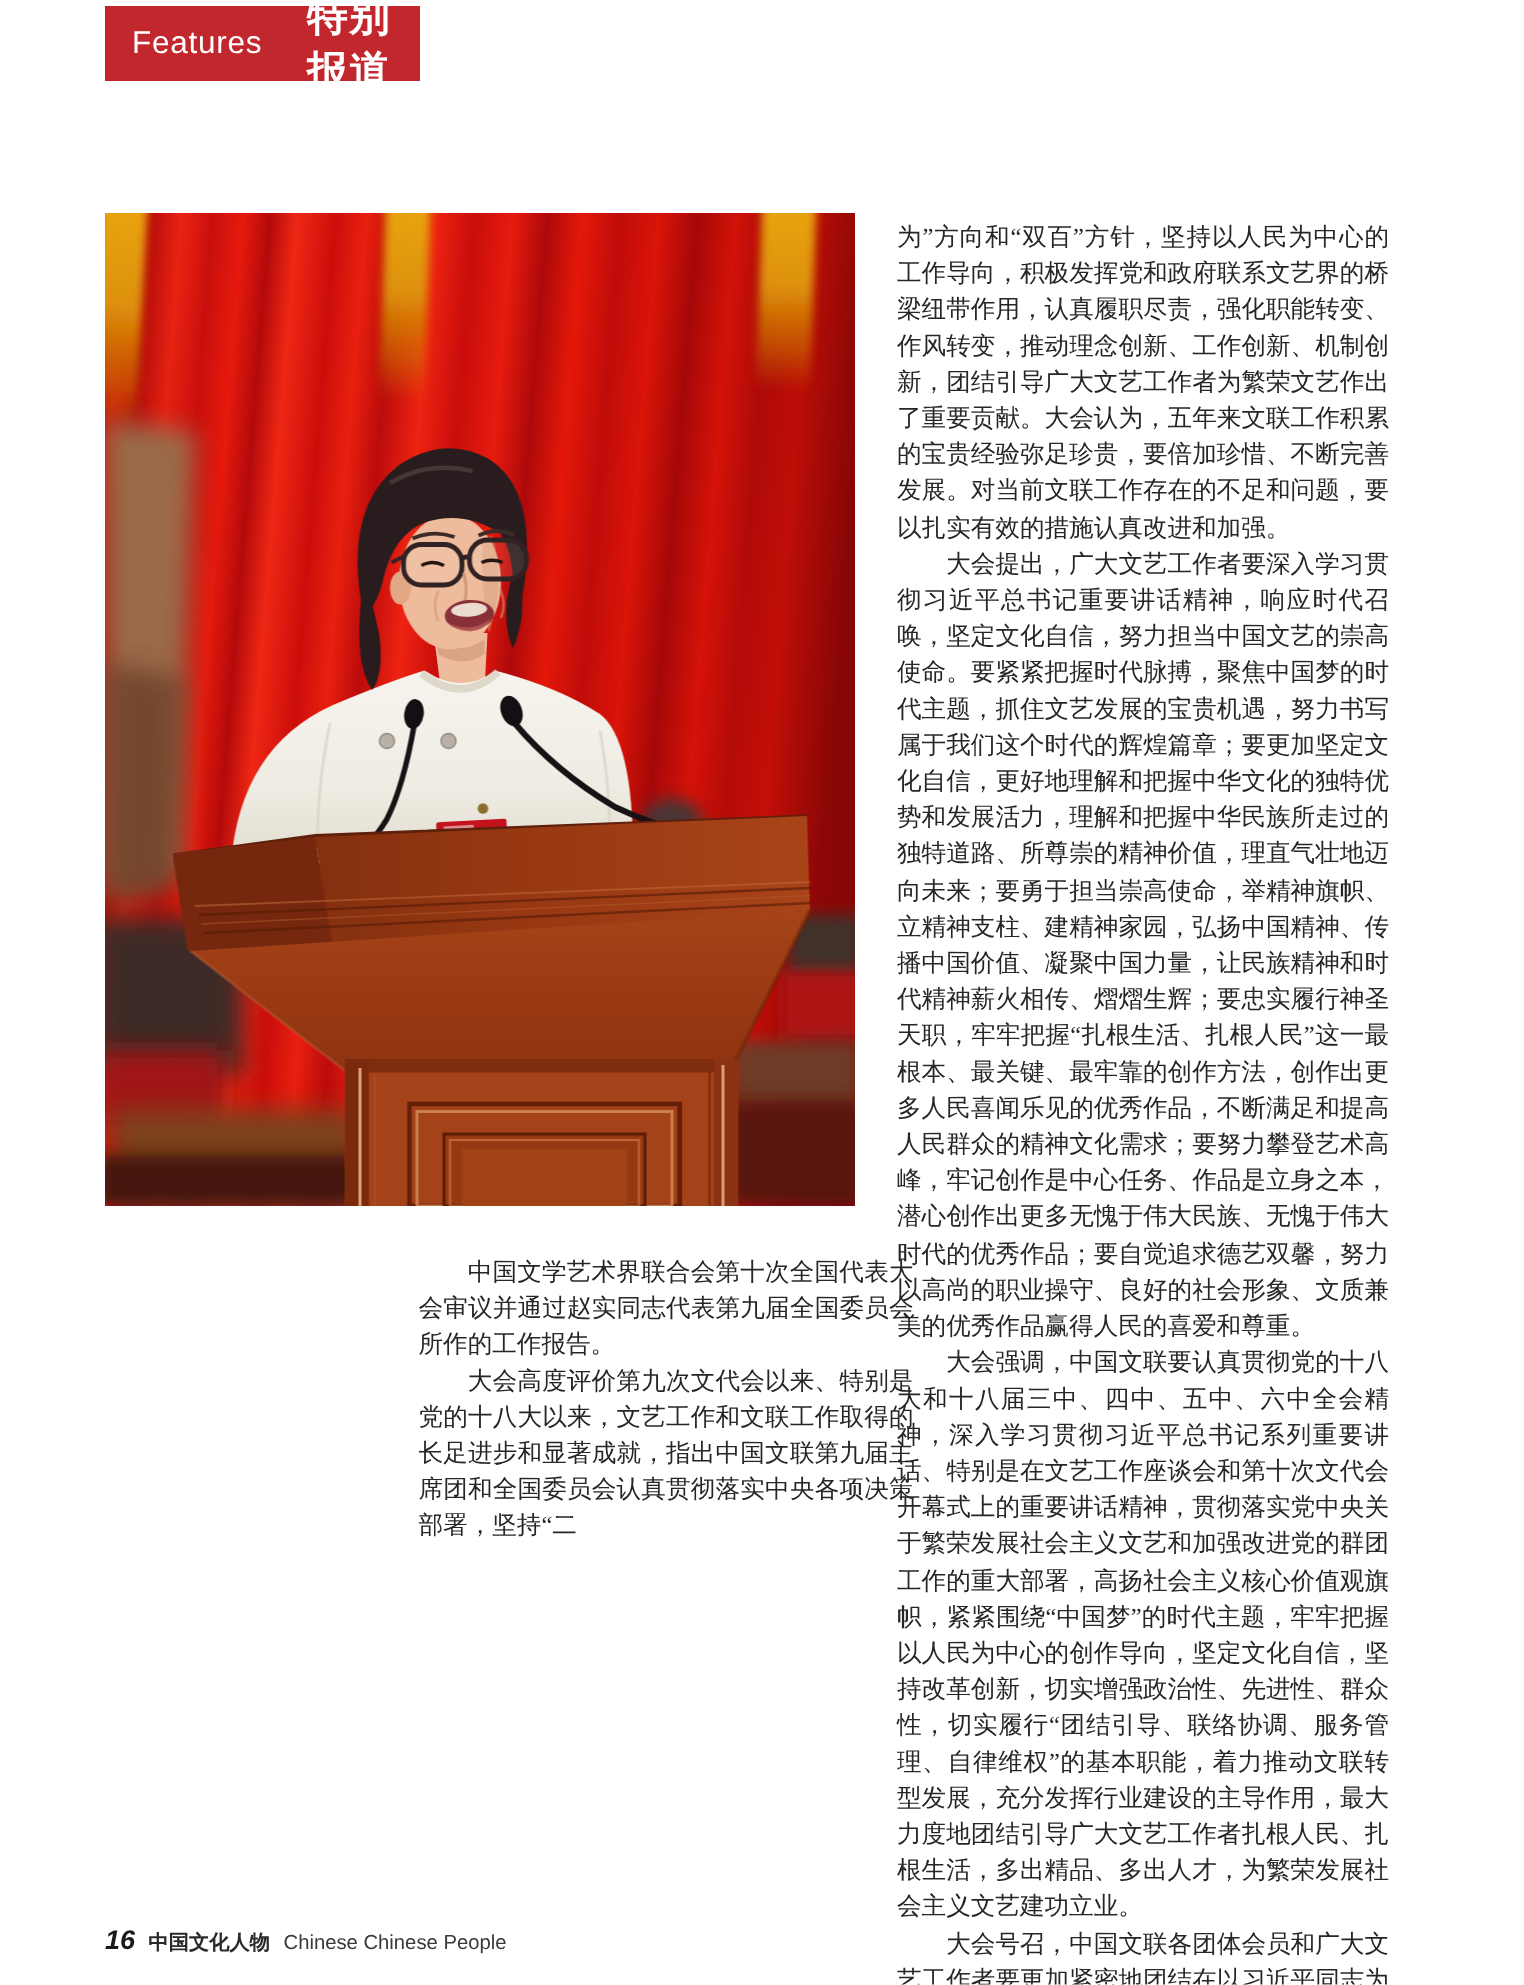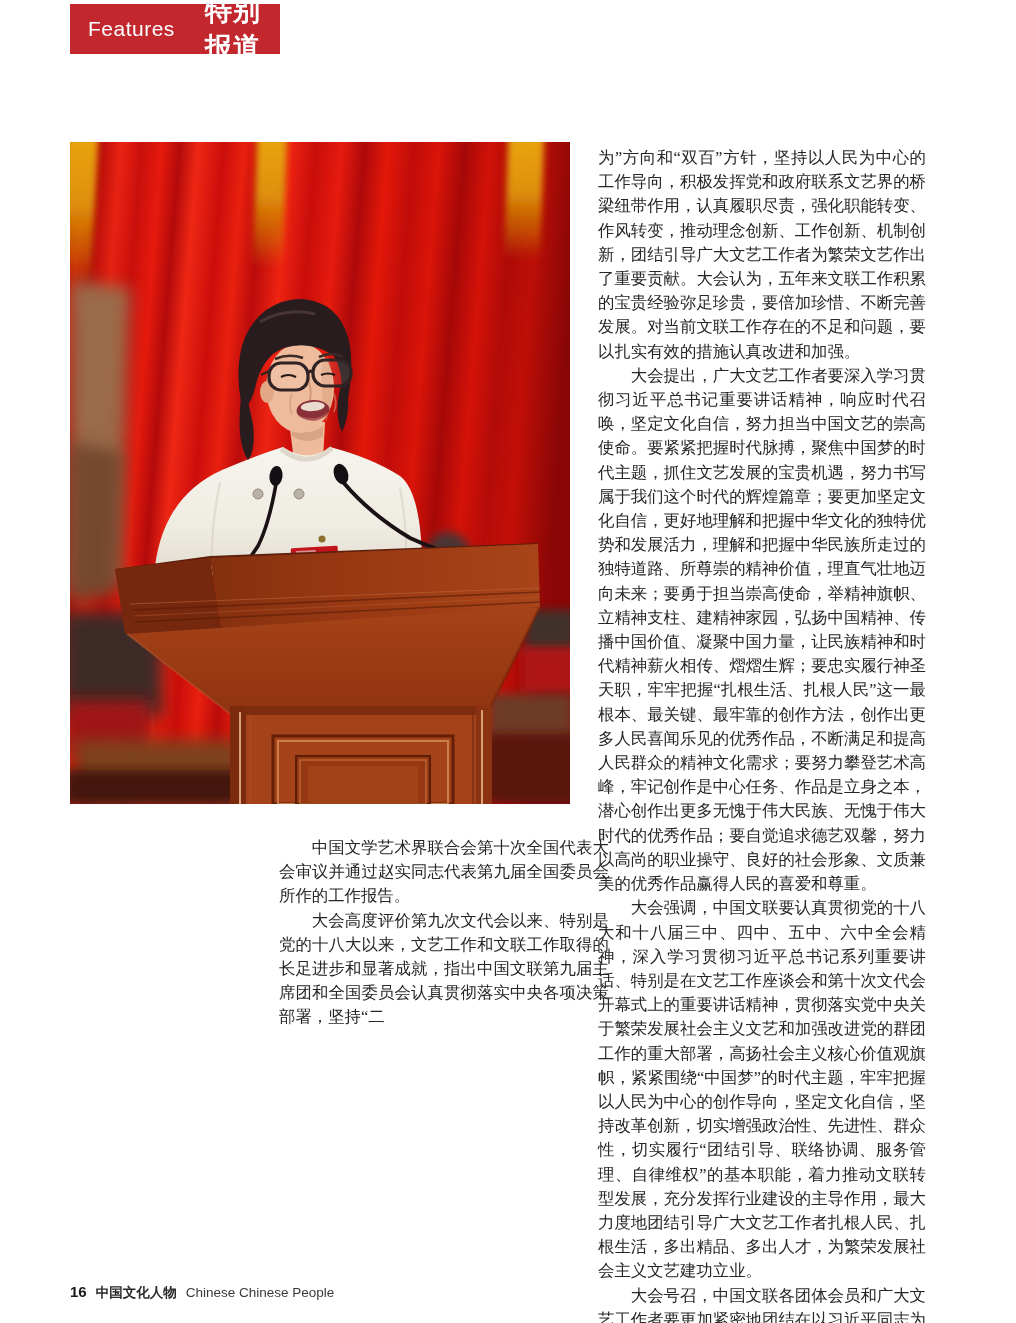--- a/index.html
+++ b/index.html
@@ -28,21 +28,21 @@
     text-align:justify;text-justify:inter-ideograph;
   }
   .col p{margin:0;text-indent:2em;}
   .col p.no-indent{text-indent:0;}
   .left-col{left:247px;top:836px;width:330px;margin-left:32px;}
   .right-col{left:598px;top:146px;width:328px;}
   .footer{
     position:absolute;left:70px;top:1283px;
     display:flex;align-items:baseline;gap:9px;color:#222;
   }
-  .footer .num{font-family:"Liberation Sans","DejaVu Sans",sans-serif;font-weight:bold;font-size:15px;color:#1a1a1a;}
+  .footer .num{font-family:"Liberation Sans","DejaVu Sans",sans-serif;font-weight:bold;font-size:18px;color:#1a1a1a;font-style:italic;}
   .footer .cn{font-size:13.5px;font-weight:bold;color:#2a2a2a;}
   .footer .en{font-family:"Liberation Sans","DejaVu Sans",sans-serif;font-size:13.5px;color:#3a3a3a;}
 </style>
 </head>
 <body>
 
 <div class="badge">
   <span class="en">Features</span>
   <span class="cn">特别报道</span>
 </div>

